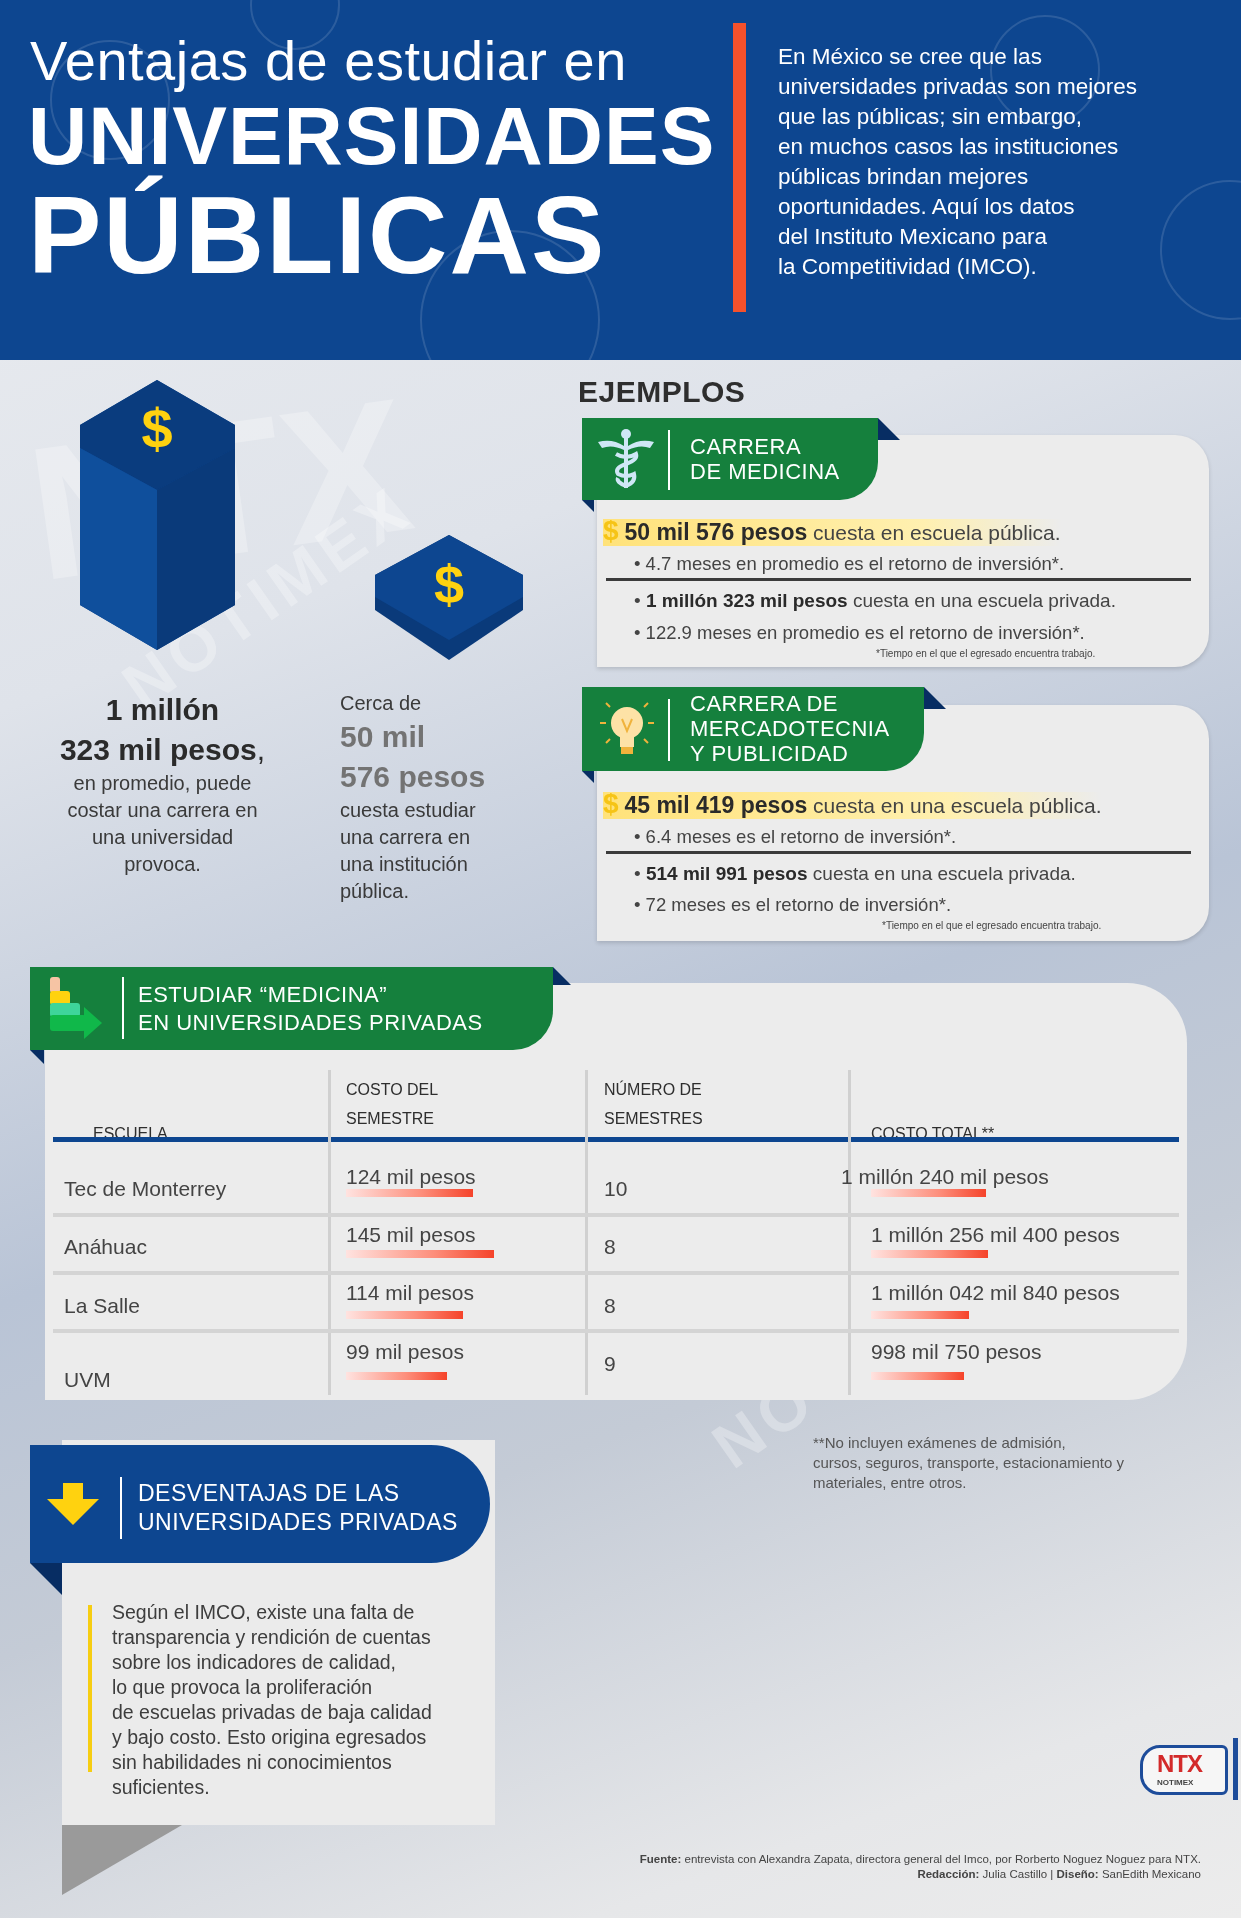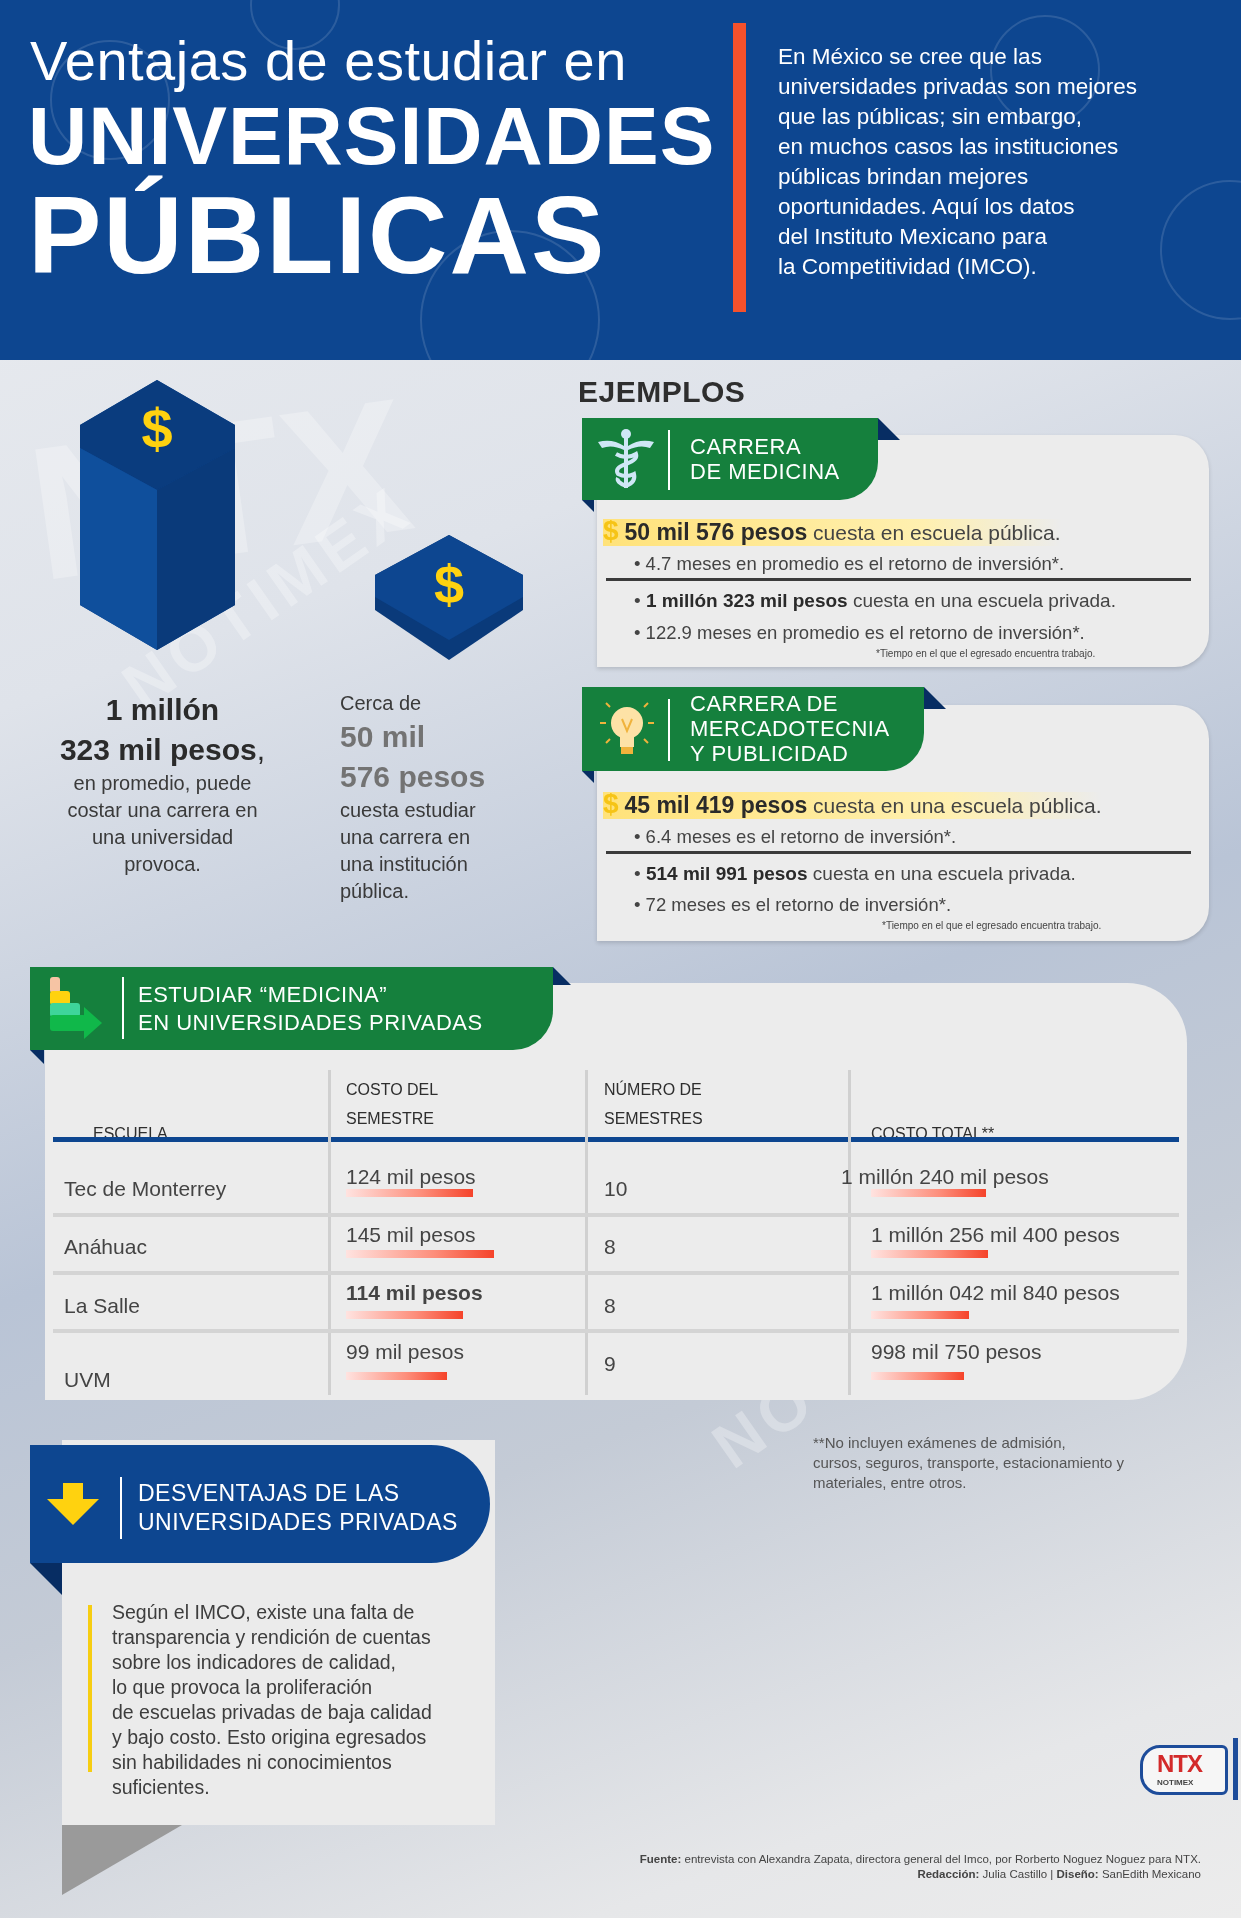--- a/index.html
+++ b/index.html
@@ -304,21 +304,21 @@
 <div class="bar" style="left:871px;top:1189px;width:115px;"></div>
 
 <div class="tcell" style="left:64px;top:1235px;">Anáhuac</div>
 <div class="tcell" style="left:346px;top:1223px;">145 mil pesos</div>
 <div class="bar" style="left:346px;top:1250px;width:148px;"></div>
 <div class="tcell" style="left:604px;top:1235px;">8</div>
 <div class="tcell" style="left:871px;top:1223px;">1 millón 256 mil 400 pesos</div>
 <div class="bar" style="left:871px;top:1250px;width:117px;"></div>
 
 <div class="tcell" style="left:64px;top:1294px;">La Salle</div>
-<div class="tcell" style="left:346px;top:1281px;font-weight:bold;">114 mil pesos</div>
+<div class="tcell" style="left:346px;top:1281px;">114 mil pesos</div>
 <div class="bar" style="left:346px;top:1311px;width:117px;"></div>
 <div class="tcell" style="left:604px;top:1294px;">8</div>
 <div class="tcell" style="left:871px;top:1281px;">1 millón 042 mil 840 pesos</div>
 <div class="bar" style="left:871px;top:1311px;width:98px;"></div>
 
 <div class="tcell" style="left:64px;top:1352px;margin-top:16px;">UVM</div>
 <div class="tcell" style="left:346px;top:1340px;">99 mil pesos</div>
 <div class="bar" style="left:346px;top:1372px;width:101px;"></div>
 <div class="tcell" style="left:604px;top:1352px;">9</div>
 <div class="tcell" style="left:871px;top:1340px;">998 mil 750 pesos</div>

